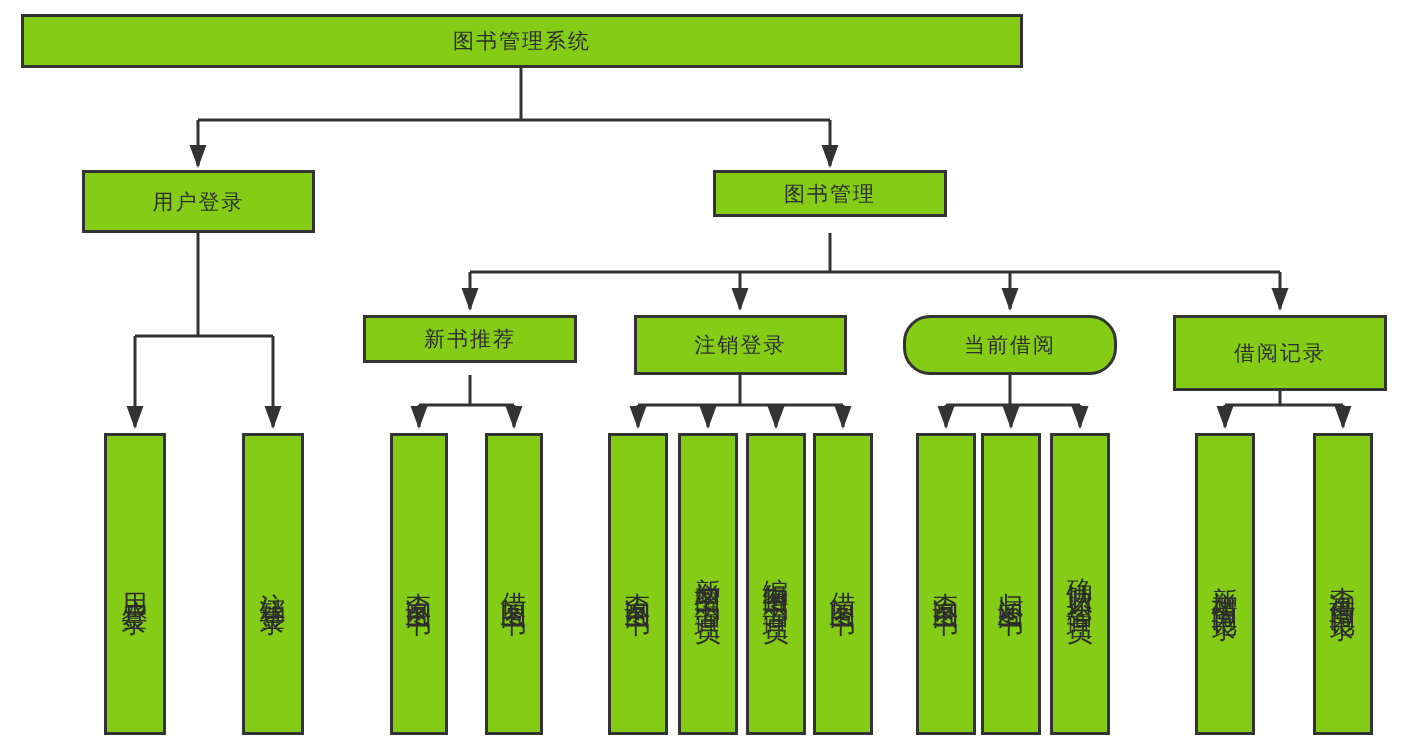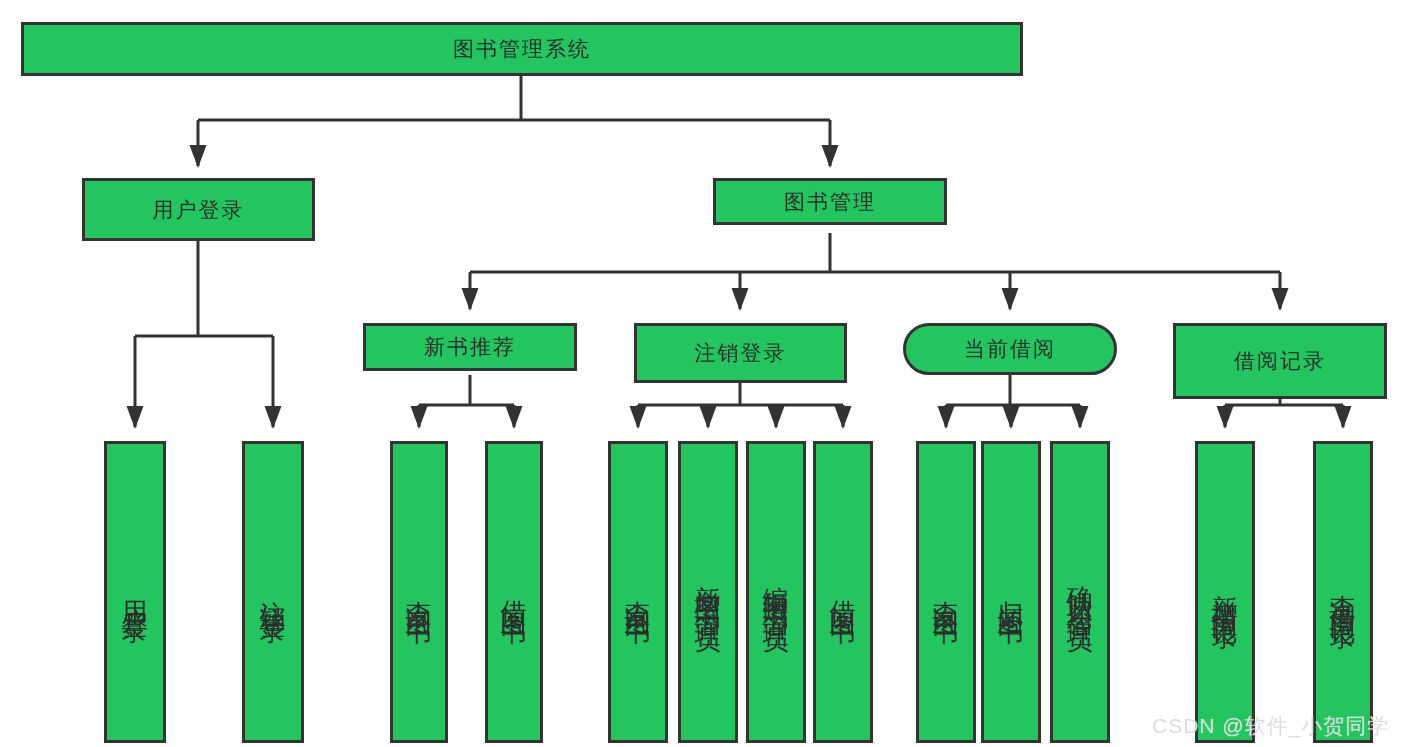--- a/index.html
+++ b/index.html
@@ -19,25 +19,24 @@
     position: absolute;
     left: 0; top: 0;
     width: 1405px;
     height: 747px;
     pointer-events: none;
   }
   .node {
     position: absolute;
     box-sizing: border-box;
     border: 3px solid #333333;
-    background: #22c55e;
+    background: #84cc16;
     display: flex;
     align-items: center;
     justify-content: center;
-    margin-top: 8px;
   }
   .node-label {
     color: #2d2d2d;
     font-size: 21px;
     letter-spacing: 2px;
     white-space: nowrap;
   }
   .leaf .node-label {
     writing-mode: vertical-rl;
     text-orientation: mixed;
@@ -123,21 +122,21 @@
   <div class="node" style="left:713px; top:170px; width:234px; height:47px;">
     <span class="node-label">图书管理</span>
   </div>
 
   <div class="node" style="left:363px; top:315px; width:214px; height:48px;">
     <span class="node-label">新书推荐</span>
   </div>
   <div class="node" style="left:634px; top:315px; width:213px; height:60px;">
     <span class="node-label">注销登录</span>
   </div>
-  <div class="node" style="left:903px; top:315px; width:214px; height:52px;border-radius:27px;">
+  <div class="node" style="left:903px; top:315px; width:214px; height:60px;border-radius:27px;">
     <span class="node-label">当前借阅</span>
   </div>
   <div class="node" style="left:1173px; top:315px; width:214px; height:76px;">
     <span class="node-label">借阅记录</span>
   </div>
 
   <div class="node leaf" style="left:104px; top:433px; width:62px; height:302px;">
     <span class="node-label">用户登录</span>
   </div>
   <div class="node leaf" style="left:242px; top:433px; width:62px; height:302px;">
@@ -174,15 +173,14 @@
     <span class="node-label">确认归还（管理员）</span>
   </div>
 
   <div class="node leaf" style="left:1195px; top:433px; width:60px; height:302px;">
     <span class="node-label">新增借阅记录</span>
   </div>
   <div class="node leaf" style="left:1313px; top:433px; width:60px; height:302px;">
     <span class="node-label">查询借阅记录</span>
   </div>
 
-  <div class="watermark">CSDN @软件_小贺同学</div>
 
 </div>
 
 </body></html>

